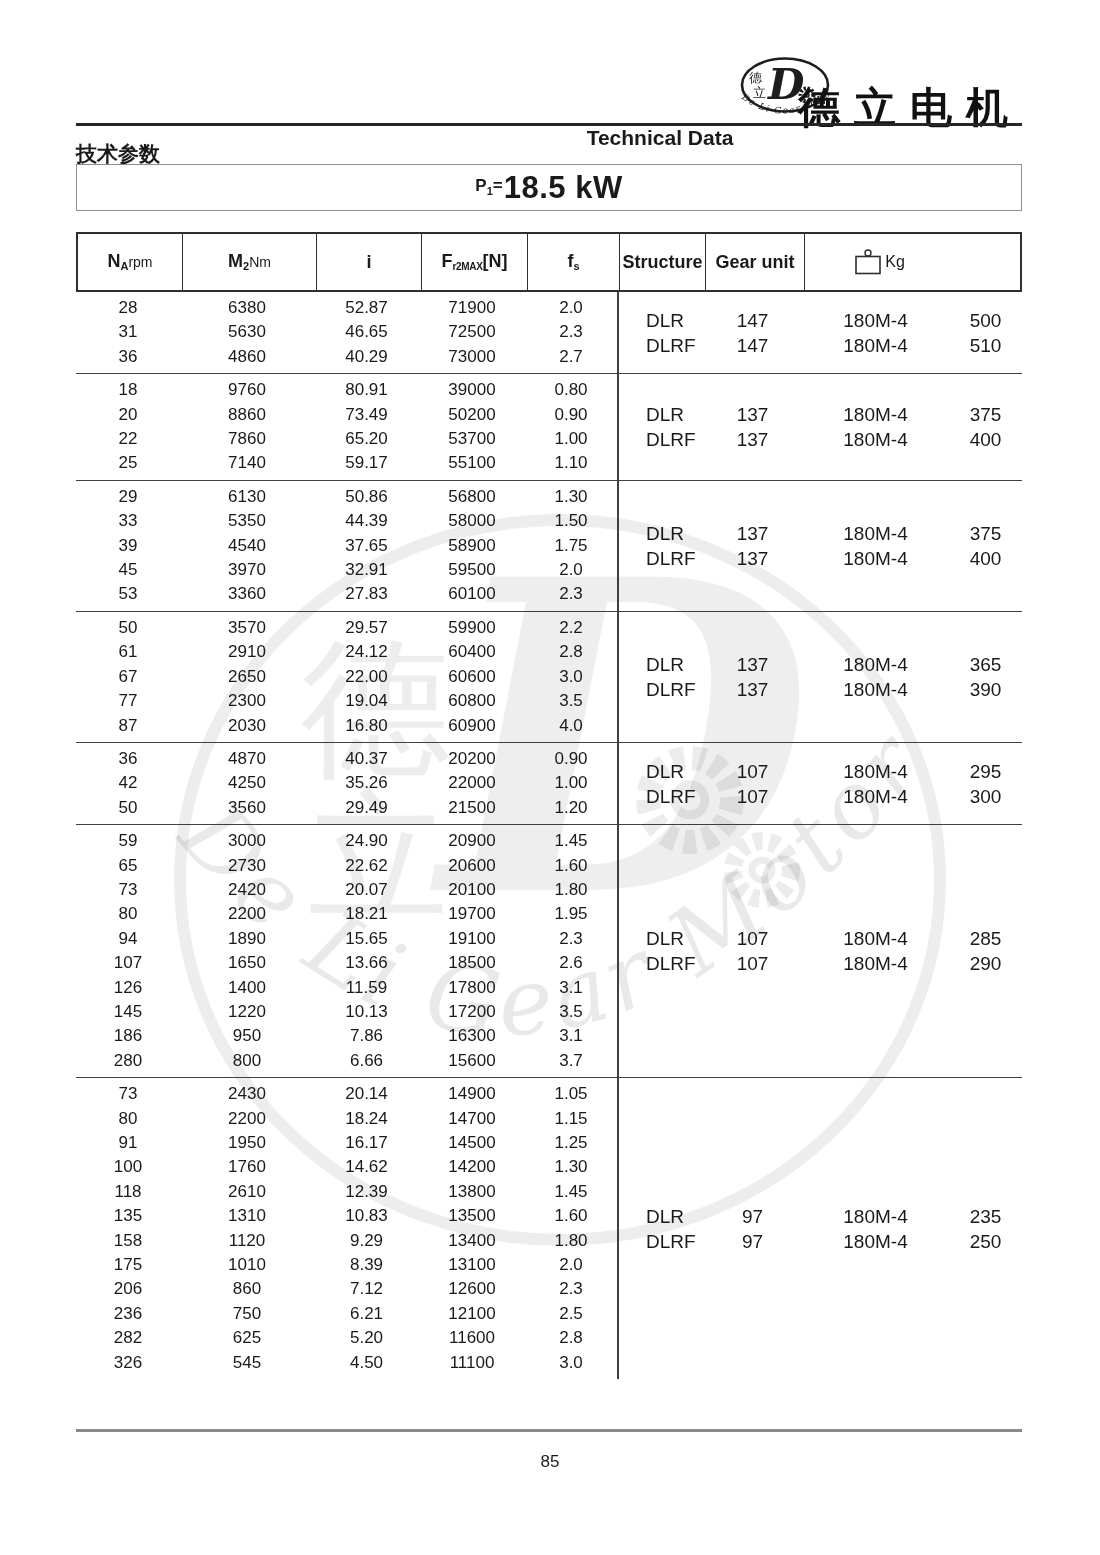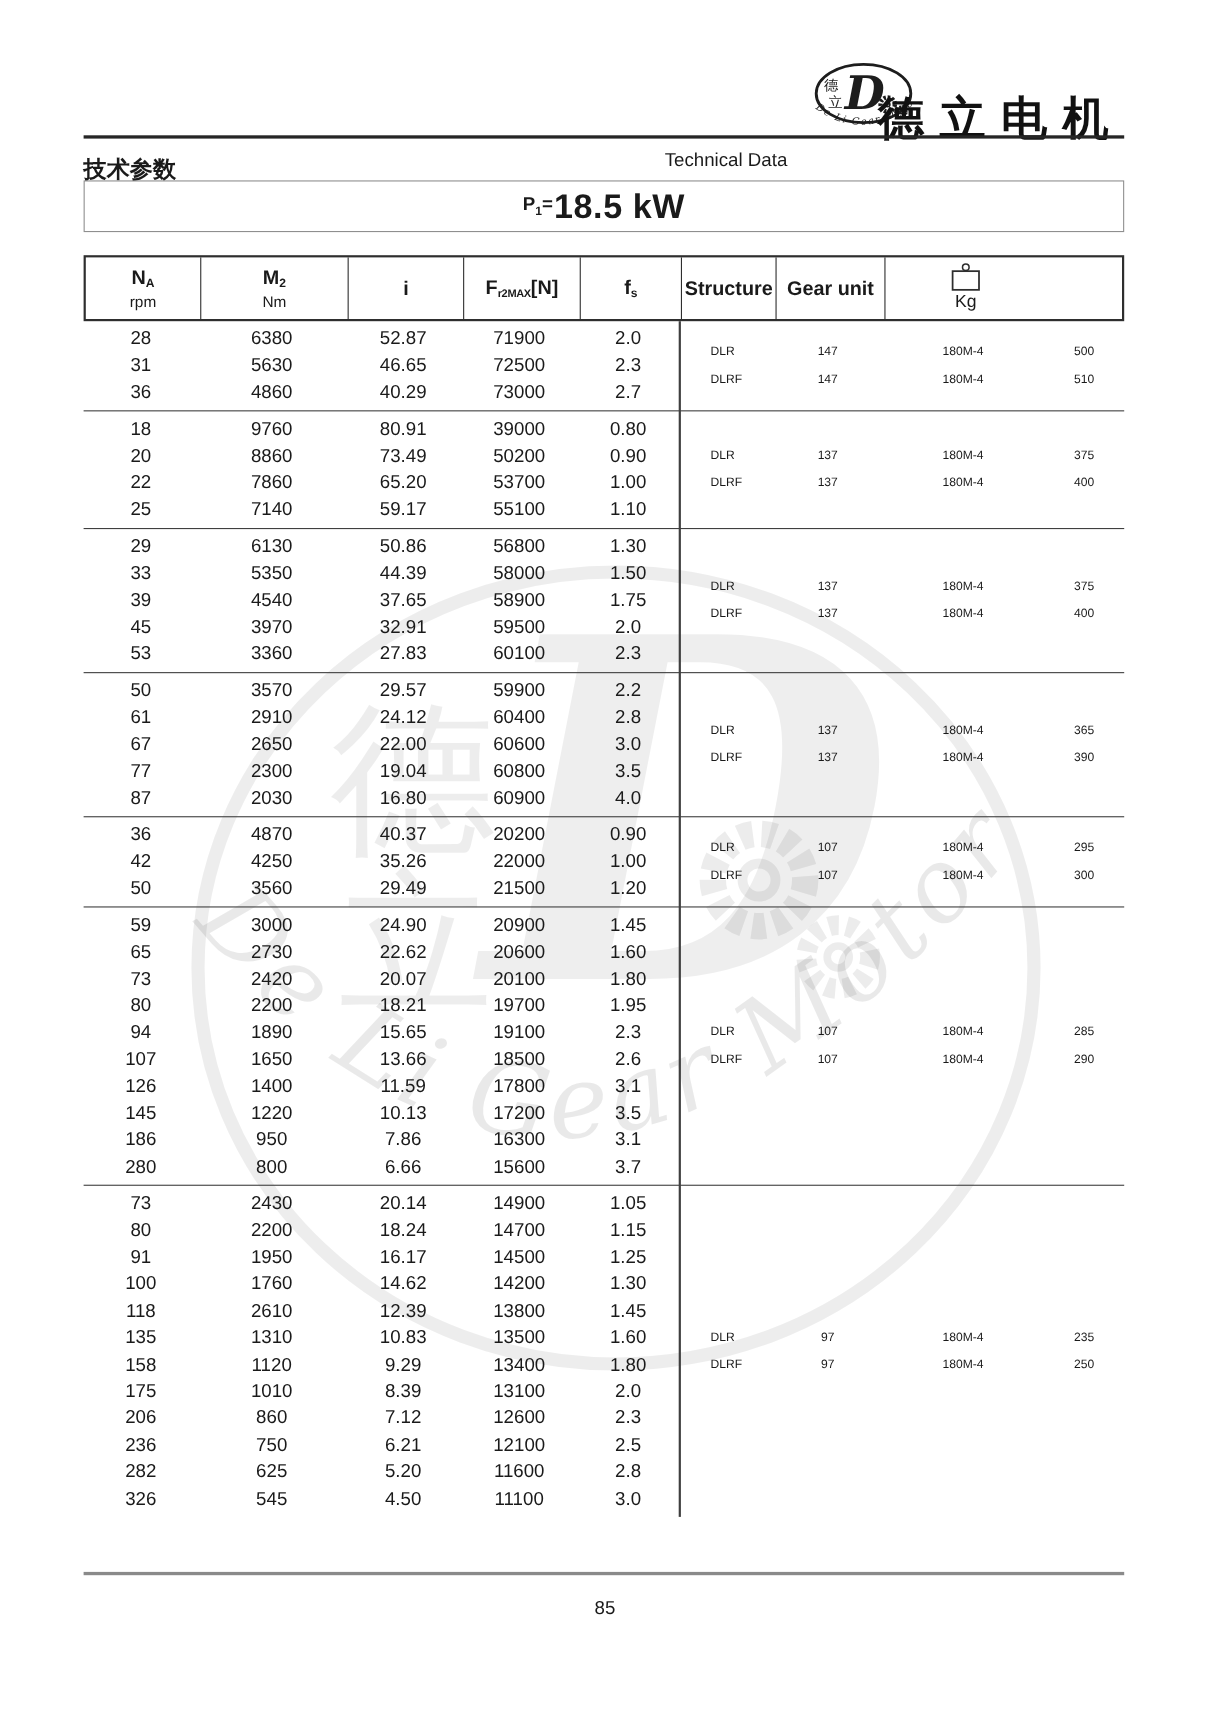--- a/index.html
+++ b/index.html
@@ -10,56 +10,56 @@
   .watermark{position:absolute;inset:0;z-index:0;pointer-events:none}
 
   
   .logo-emblem{position:absolute;left:728px;top:52px;width:112px;height:74px}
   .brand-name{position:absolute;right:78px;top:80px;font-family:"DejaVu Serif",serif;
               font-weight:bold;font-size:42px;letter-spacing:14px;color:#111;white-space:nowrap}
   .top-rule{position:absolute;left:76px;top:123px;width:946px;height:3px;background:#262626}
 
   
   .title-cn{position:absolute;left:76px;top:140px;font-size:21px;font-weight:bold}
-  .title-en{position:absolute;left:500px;top:136px;width:320px;text-align:center;
-            font-size:17px;font-weight:normal}
+  .title-en{position:absolute;left:500px;top:126px;width:320px;text-align:center;
+            font-size:21px;font-weight:bold}
 
   
   .power-box{position:absolute;left:76px;top:164px;width:946px;height:47px;
              border:1px solid #8f8f8f;display:flex;align-items:center;justify-content:center}
   .p-small{font-size:17px;font-weight:bold;line-height:1}
   .p-small sub{font-size:11px}
   .p-big{font-size:31px;font-weight:bold;letter-spacing:0.5px;line-height:1;margin-left:1px}
 
   
   .thead{position:absolute;left:76px;top:232px;width:946px;height:60px;
          display:grid;grid-template-columns:104px 134px 105px 106px 92px 86px 99px 147px auto;
          border:2px solid #2e2e2e;background:transparent}
-  .hcell{border-left:1px solid #2e2e2e;display:flex;flex-direction:column;
+  .hcell{border-left:1px solid #2e2e2e;display:flex;flex-direction:row;
          align-items:center;justify-content:center;line-height:1.15;overflow:hidden}
   .hcell:first-child{border-left:none}
   .hmain{font-size:18px;font-weight:bold;white-space:nowrap}
   .hmain sub{font-size:11px;vertical-align:-3px}
   .hmain sub.wide{font-size:10px;letter-spacing:-0.3px}
   .hunit{font-size:14px;margin-top:1px}
   .kg-ico{display:block;margin-bottom:1px}
   .kg-label{font-size:16px}
 
   
   .tbody{position:absolute;left:76px;top:292px;width:946px}
   .vdivider{position:absolute;left:541px;top:0;bottom:0;width:1.5px;background:#3f3f3f}
   .group{display:flex;padding:4px 0}
   .group:first-child{padding-top:26px}
   .group + .group{border-top:1.5px solid #3f3f3f}
   .g-left{width:541px}
   .g-row{display:grid;grid-template-columns:104px 134px 105px 106px 92px}
   .cell{text-align:center;font-size:17px;line-height:24.4px;white-space:nowrap}
   .g-right{width:405px;display:flex;flex-direction:column;justify-content:center}
   .r-row{display:grid;grid-template-columns:86px 99px 147px 73px}
-  .rcell{font-size:11px;line-height:25px;text-align:center;white-space:nowrap}
+  .rcell{font-size:19px;line-height:25px;text-align:center;white-space:nowrap}
   .rc0{text-align:left;padding-left:29px}
 
   
   .footer-rule{position:absolute;left:76px;top:1429px;width:946px;height:3px;background:#8a8a8a}
   .page-number{position:absolute;left:0;top:1452px;width:1100px;text-align:center;font-size:17px}
 
   .wm-serif{font-family:"DejaVu Serif",serif}
 </style>
 </head>
 <body>

